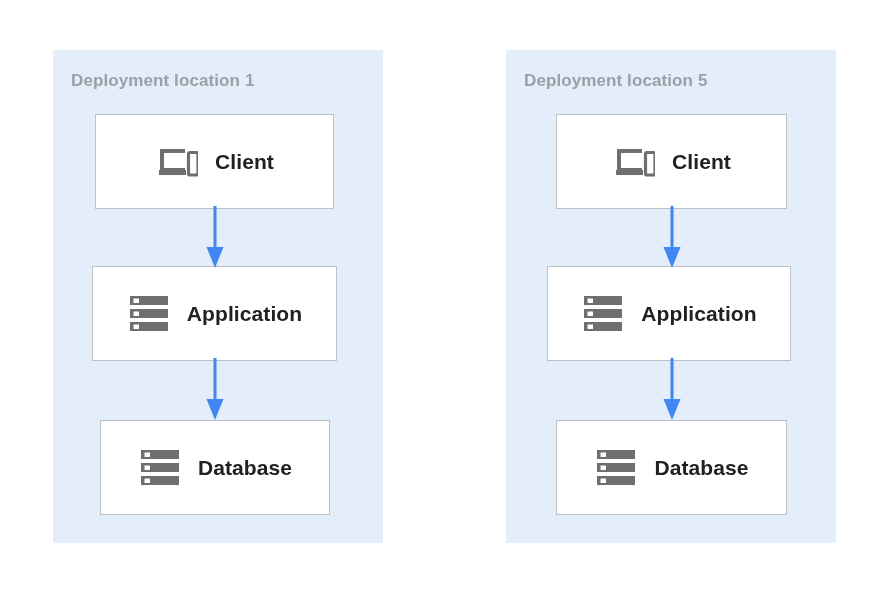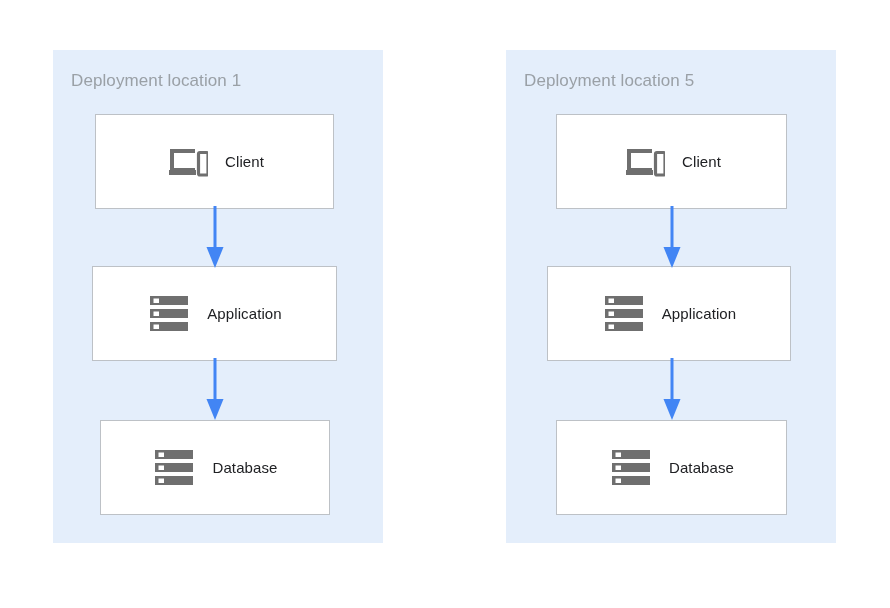--- a/index.html
+++ b/index.html
@@ -11,20 +11,21 @@
     width: 890px;
     height: 608px;
     font-family: "Liberation Sans", sans-serif;
     overflow: hidden;
   }
   #canvas {
     position: relative;
     width: 890px;
     height: 608px;
     background: #ffffff;
+    font-weight: bold;
   }
 
   
   .panel {
     position: absolute;
     background: #e4eefb;
     box-sizing: border-box;
   }
   #panel-1 { left: 53px;  top: 50px; width: 330px; height: 493px; }
   #panel-2 { left: 506px; top: 50px; width: 330px; height: 493px; }
@@ -55,21 +56,21 @@
     flex: 0 0 auto;
     display: flex;
     align-items: center;
     justify-content: center;
     width: 46px;
     height: 46px;
     margin-right: 14px;
   }
   .node .node-label {
     flex: 0 0 auto;
-    font-size: 15px;
+    font-size: 21px;
     color: #202124;
     white-space: nowrap;
     letter-spacing: 0.1px;
   }
 
   
   #p1-client      { left: 95px;  top: 114px; width: 239px; height: 95px; }
   #p1-application { left: 92px;  top: 266px; width: 245px; height: 95px; }
   #p1-database    { left: 100px; top: 420px; width: 230px; height: 95px; }
   

